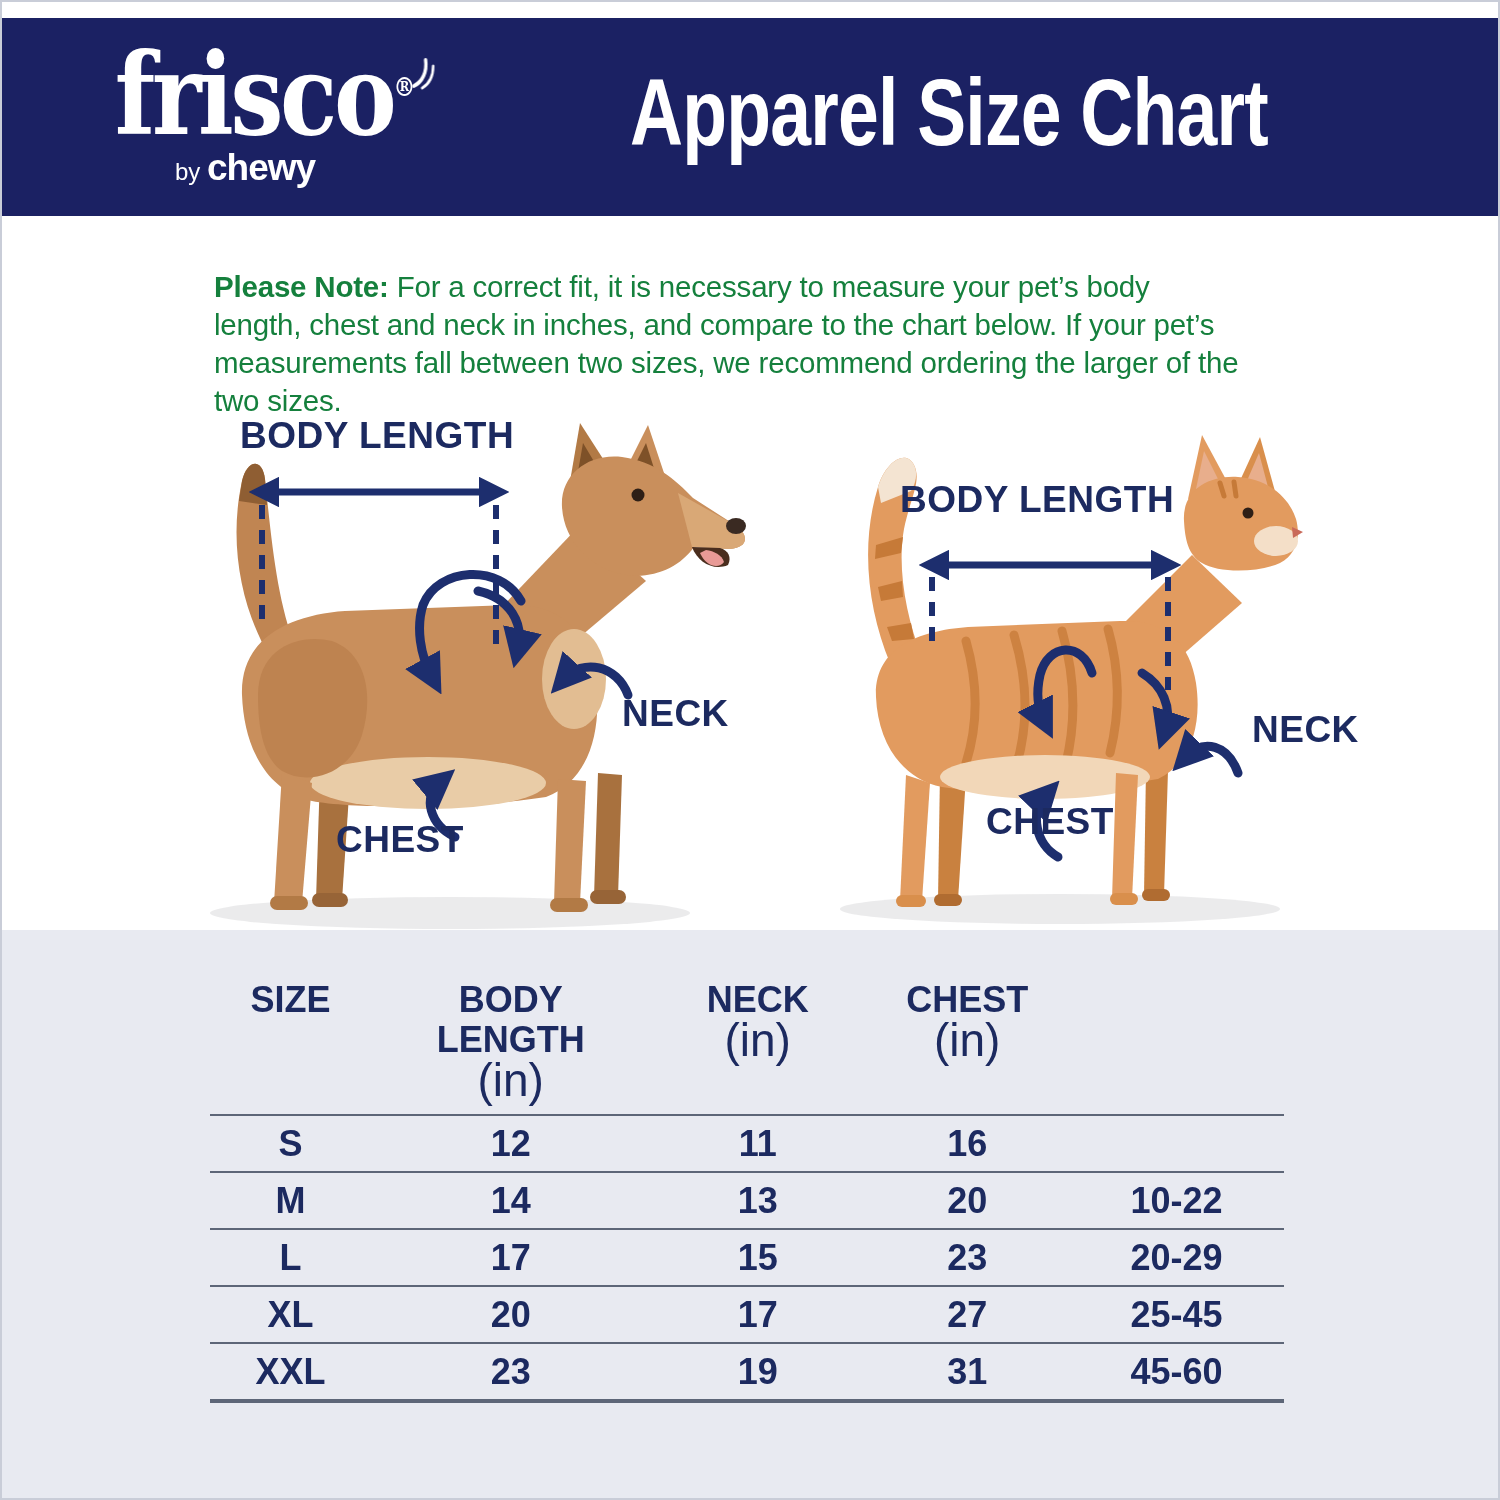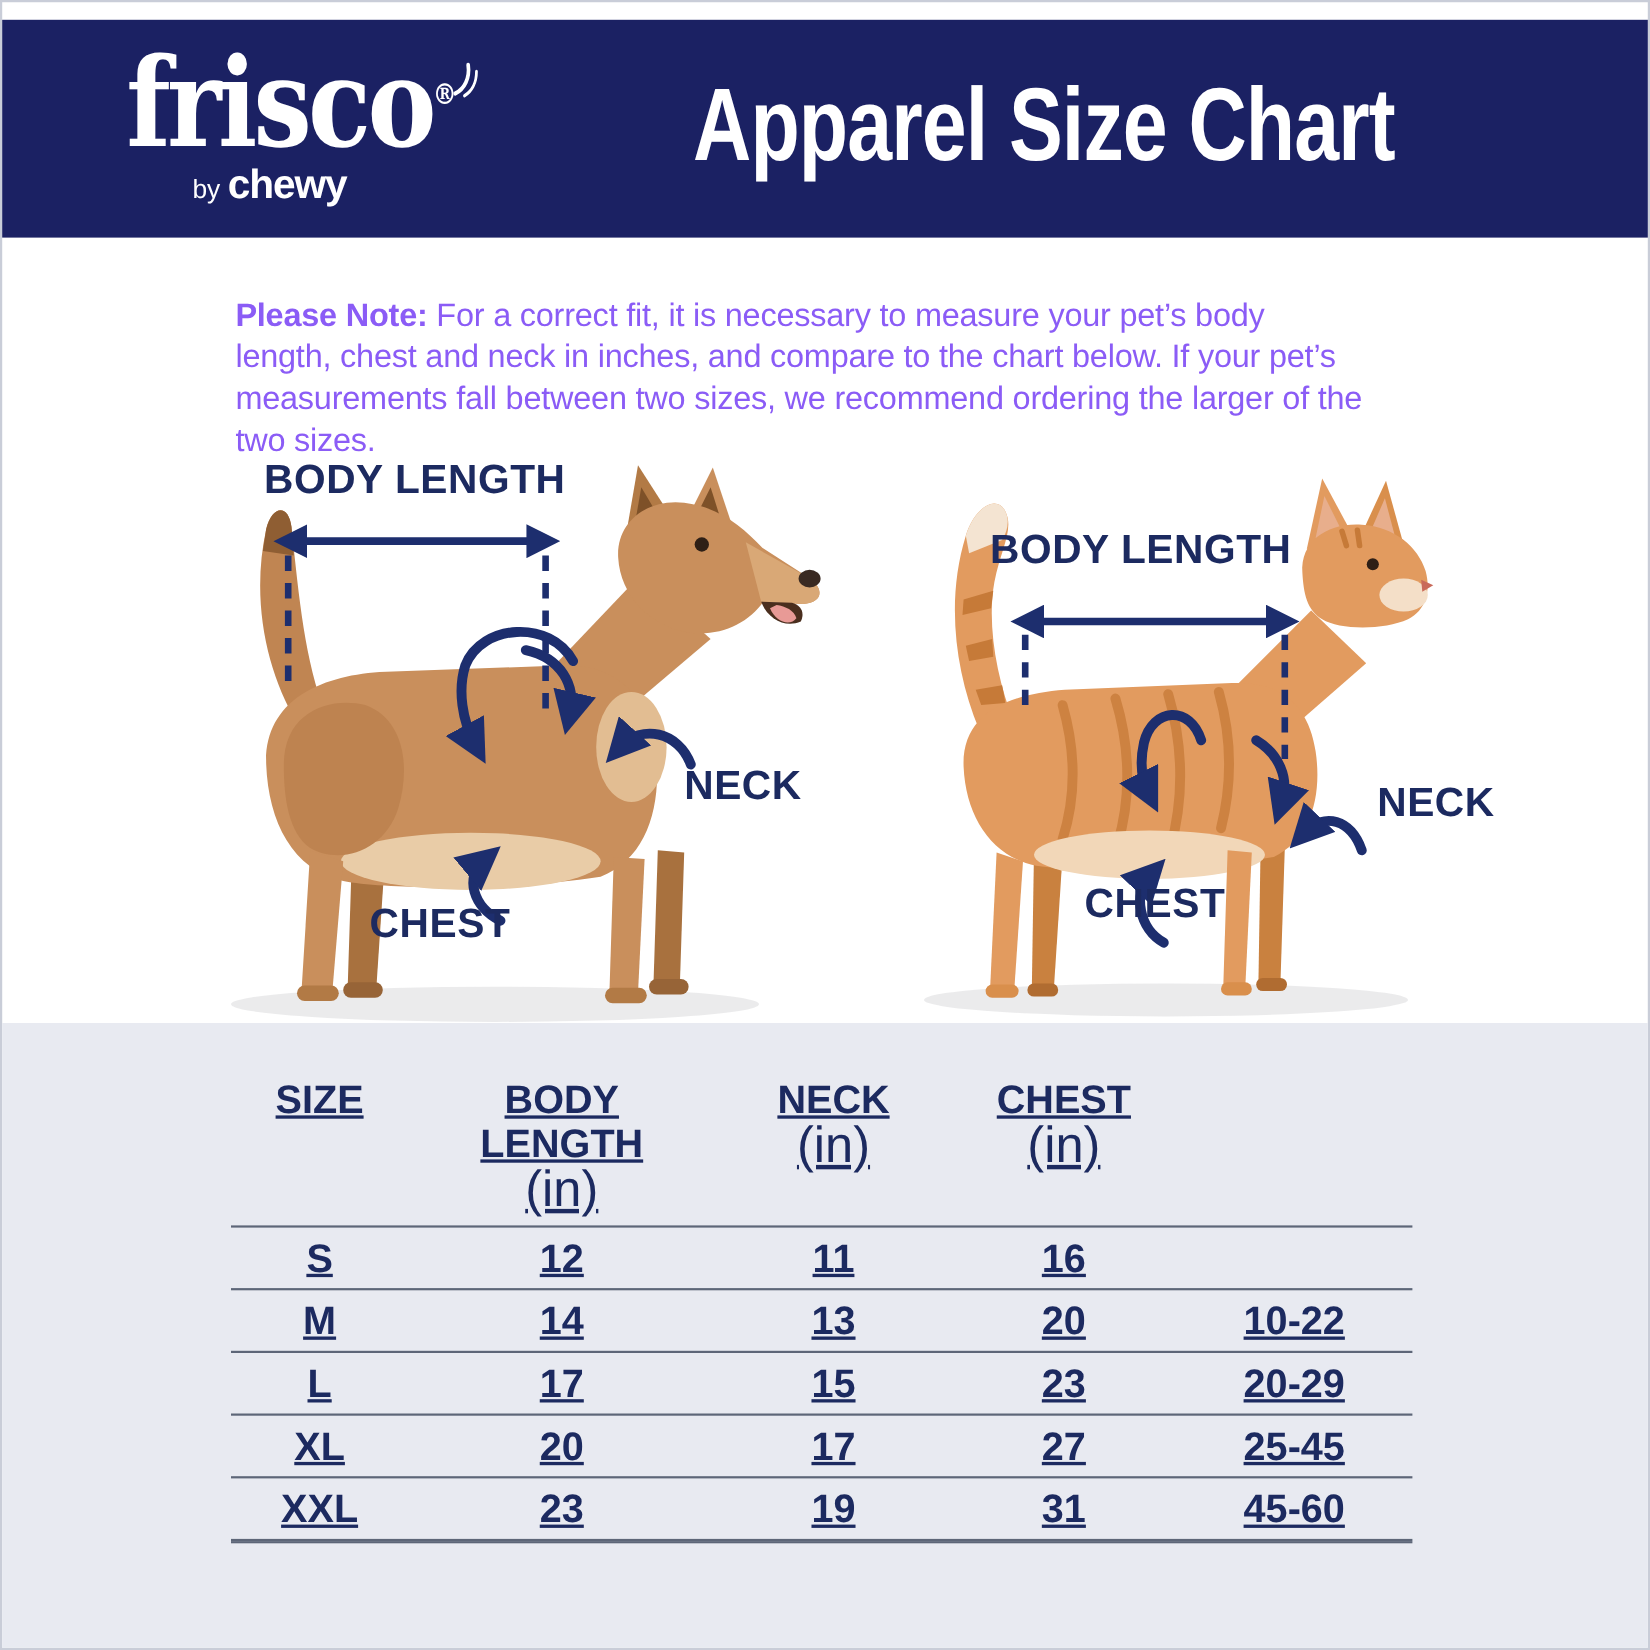--- a/index.html
+++ b/index.html
@@ -24,38 +24,38 @@
   .logo-by{margin-top:2px;font-size:24px;font-weight:normal;letter-spacing:0;}
   .logo-by .chewy{font-size:37px;font-weight:bold;letter-spacing:-1px;}
   .title{
     flex:1;text-align:center;color:#ffffff;font-weight:bold;font-size:94px;
     letter-spacing:-1px;transform:scaleX(.78);transform-origin:center;white-space:nowrap;
     margin-top:-8px;
   }
   
   .note{
     position:absolute;left:214px;top:238px;width:1030px;
-    color:#8b5cf6;font-size:29.5px;line-height:38px;letter-spacing:-0.2px;
+    color:#15803d;font-size:29.5px;line-height:38px;letter-spacing:-0.2px;
   }
   .note-label{font-weight:bold;}
   
   .figure{position:absolute;width:620px;height:540px;}
   .figure-dog{left:170px;top:395px;}
   .figure-cat{left:790px;top:395px;}
   .figure svg{position:absolute;left:0;top:0;}
   .diagram-label{
     position:absolute;color:#1c2a60;font-weight:bold;font-size:37px;
     letter-spacing:0.5px;white-space:nowrap;
   }
   
   .table-section{
     position:absolute;left:2px;top:930px;width:1496px;height:568px;
     background:#e8eaf1;
   }
-  .size-table{position:absolute;left:208px;top:50px;width:1074px;color:#1c2a60;text-decoration:underline;}
+  .size-table{position:absolute;left:208px;top:50px;width:1074px;color:#1c2a60;}
   .thead,.trow{
     display:grid;grid-template-columns:15% 26% 20% 19% 20%;
     align-items:center;text-align:center;
   }
   .thead{align-items:start;}
   .th-name{font-weight:bold;font-size:36px;line-height:40px;margin:0 auto;}
   .th-name.wrap-2{max-width:175px;}
   .th-unit{font-weight:normal;font-size:46px;line-height:40px;}
   .thead{padding-bottom:14px;}
   .trow{height:55px;font-weight:bold;font-size:36px;}

